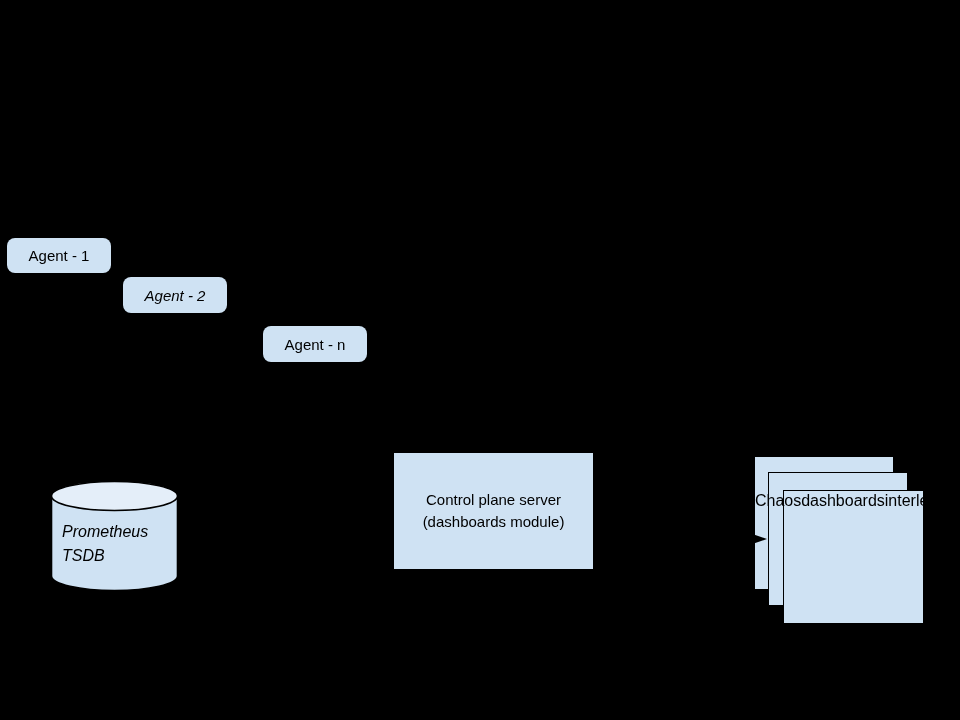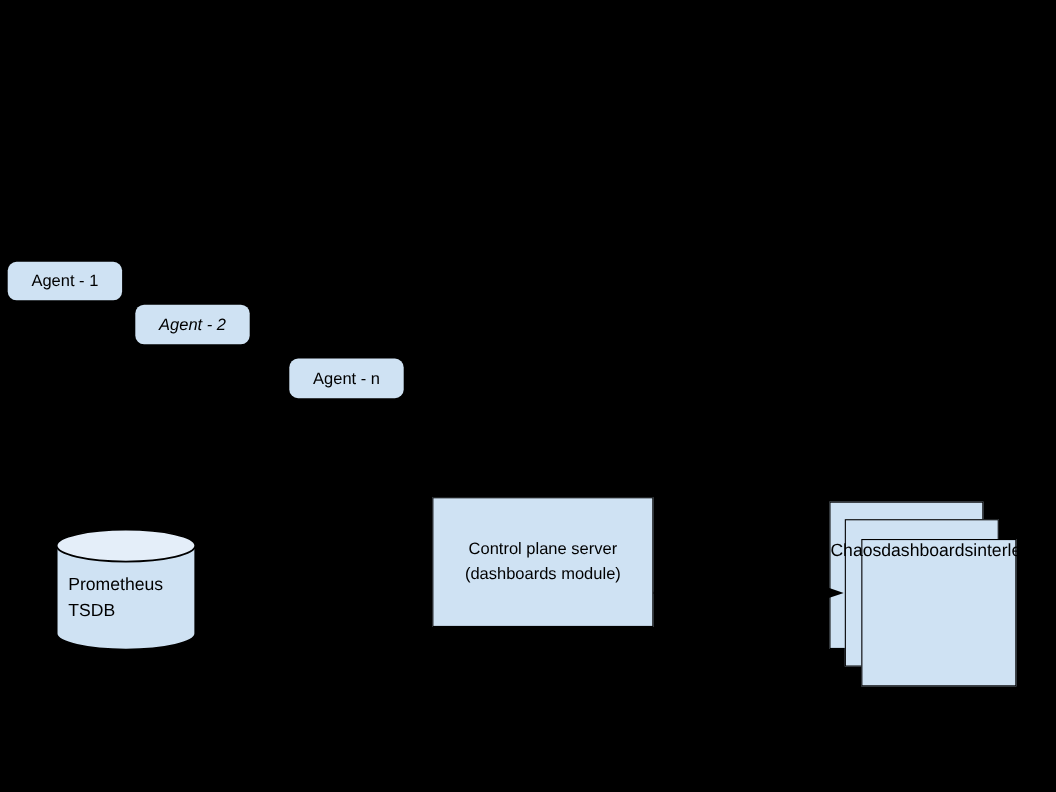--- a/index.html
+++ b/index.html
@@ -37,20 +37,21 @@
     width: 129px;
     height: 128px;
   }
   .cylinder-wrap svg { display: block; }
   .cylinder-label {
     position: absolute;
     left: 12px;
     top: 40px;
     font-size: 16px;
     line-height: 24px;
+    font-style: italic;
   }
   .cylinder-label span { display: block; }
 
   
   .control-plane {
     position: absolute;
     left: 393px;
     top: 452px;
     width: 201px;
     height: 118px;

